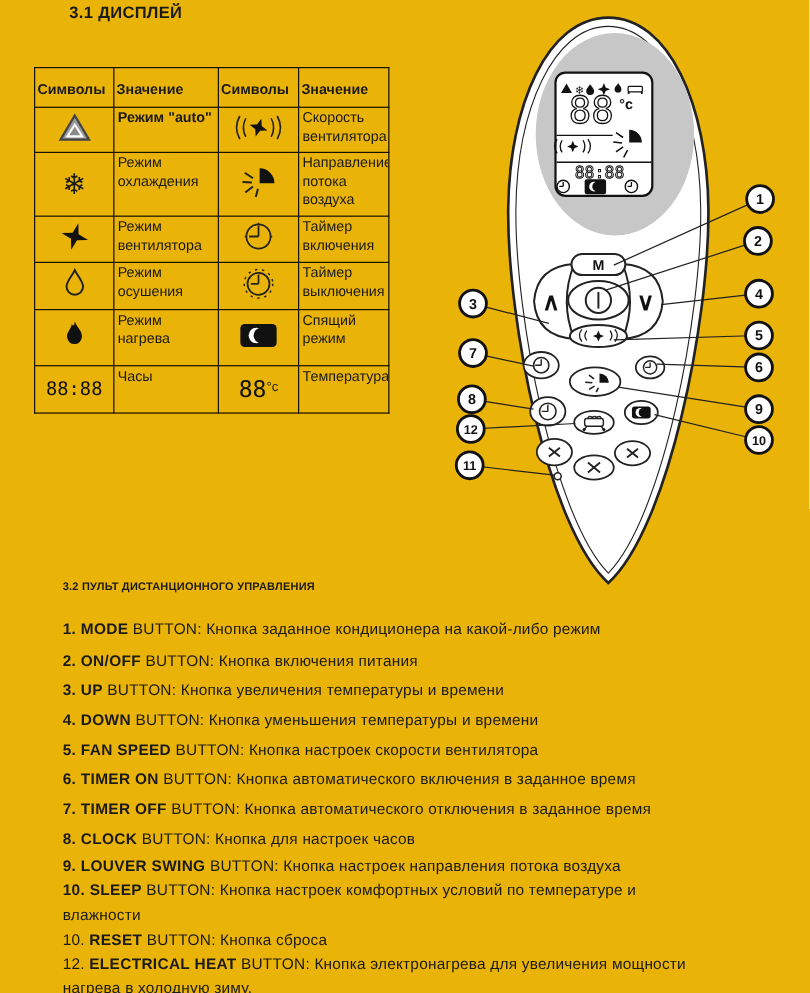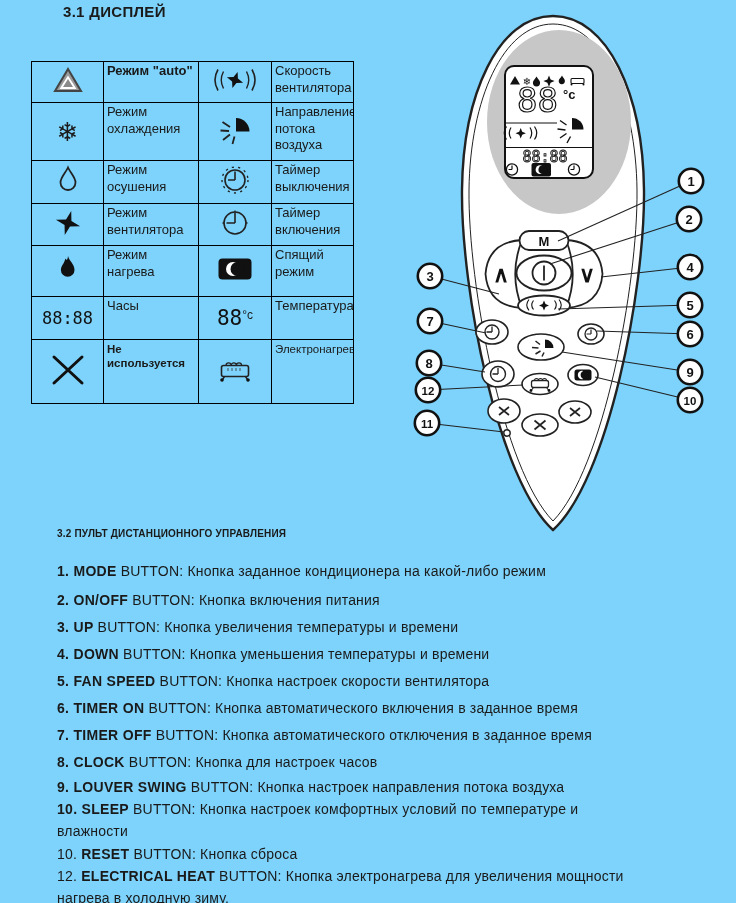--- a/index.html
+++ b/index.html
@@ -1,16 +1,16 @@
 <!DOCTYPE html>
 <html><head>
 <meta charset="utf-8">
 <style>
   html,body { margin:0; padding:0; background:#fff; }
-  .page { position:relative; width:736px; height:903px; background:#7dd3fc;
+  .page { position:relative; width:736px; height:903px; background:#eab308;
           font-family:"Liberation Sans", sans-serif; color:#1a1a1a; overflow:hidden; }
 
   .sec-title { position:absolute; margin:0; font-weight:bold; }
   #s31 { left:63px; top:3px;  font-size:15px; letter-spacing:0.3px; }
   #s32 { left:57px; top:528px; font-size:10px; letter-spacing:0.2px; }
 
   
   table.symbols { position:absolute; left:31px; top:61px; width:322px;
                   border-collapse:collapse; table-layout:fixed; }
   table.symbols th, table.symbols td { border:1px solid #000; overflow:hidden; }
@@ -45,20 +45,26 @@
   <h1 class="sec-title" id="s31">3.1 ДИСПЛЕЙ</h1>
 
   <table class="symbols">
     <colgroup>
         <col style="width:72px">
         <col style="width:95px">
         <col style="width:73px">
         <col style="width:82px">
       </colgroup>
     <tbody>
+        <tr style="height:36px">
+      <th>Символы</th>
+      <th>Значение</th>
+      <th>Символы</th>
+      <th>Значение</th>
+    </tr>
 
     <tr style="height:41px">
       <td class="icon-cell">
         <svg width="30" height="26" viewBox="0 0 30 26">
           <path d="M15 2 L28 24 L2 24 Z" fill="#9a9a9a" stroke="#444" stroke-width="2"></path>
           <path d="M15 8.5 L23.5 22 L6.5 22 Z" fill="#fff"></path>
           <path d="M15 12 L20 20 L10 20 Z" fill="#8a8a8a"></path>
         </svg>
       </td>
       <td class="label-cell bold">Режим "auto"</td>
@@ -79,54 +85,54 @@
       <td class="label-cell">Режим охлаждения</td>
       <td class="icon-cell">
         <svg width="34" height="30" viewBox="0 0 34 30">
           <path d="M18 3 a 13.5 13.5 0 0 1 13.5 13.5 L18 16.5 Z" fill="#111"></path>
           <path d="M4.5 7 L12 12 M2.5 15.5 L11 16 M5 25 L12 19.5 M14.5 29 L16.5 21.5" stroke="#222" stroke-width="1.8" fill="none"></path>
         </svg>
       </td>
       <td class="label-cell">Направление потока воздуха</td>
     </tr>
 
+    <tr style="height:42px">
+      <td class="icon-cell">
+        <svg width="30" height="28" viewBox="0 0 30 28">
+          <path d="M15 1.5 l 2.8 9.7 9.7 2.8 -9.7 2.8 -2.8 9.7 -2.8 -9.7 -9.7 -2.8 9.7 -2.8 Z" fill="#111" transform="rotate(15 15 14)"></path>
+        </svg>
+      </td>
+      <td class="label-cell">Режим вентилятора</td>
+      <td class="icon-cell">
+        <svg width="32" height="32" viewBox="0 0 32 32">
+          <circle cx="16" cy="16" r="11" stroke="#222" stroke-width="1.6" fill="none"></circle>
+          <path d="M16 16 L16 6 M16 16 L7.5 16" stroke="#222" stroke-width="1.6" fill="none"></path>
+          <path d="M16 3.5 l0 2 M3.5 16 l2 0 M28.5 16 l-2 0" stroke="#222" stroke-width="1.3" fill="none"></path>
+        </svg>
+      </td>
+      <td class="label-cell">Таймер включения</td>
+    </tr>
+
     <tr style="height:43px">
       <td class="icon-cell">
         <svg width="28" height="30" viewBox="0 0 28 30">
           <path d="M14 2.5 C 11.5 8 6.5 12.5 6.5 17.5 a 7.5 7.5 0 0 0 15 0 C 21.5 12.5 16.5 8 14 2.5 Z" stroke="#222" stroke-width="1.8" fill="none"></path>
         </svg>
       </td>
       <td class="label-cell">Режим осушения</td>
       <td class="icon-cell">
         <svg width="30" height="30" viewBox="0 0 30 30">
           <circle cx="15" cy="15" r="13" stroke="#222" stroke-width="1.3" stroke-dasharray="2.2 4.2" fill="none"></circle>
           <circle cx="15" cy="15" r="10" stroke="#222" stroke-width="1.6" fill="none"></circle>
           <path d="M15 15 L15 6.5 M15 15 L8 15" stroke="#222" stroke-width="1.6" fill="none"></path>
         </svg>
       </td>
       <td class="label-cell">Таймер выключения</td>
     </tr>
 
-    <tr style="height:42px">
-      <td class="icon-cell">
-        <svg width="30" height="28" viewBox="0 0 30 28">
-          <path d="M15 1.5 l 2.8 9.7 9.7 2.8 -9.7 2.8 -2.8 9.7 -2.8 -9.7 -9.7 -2.8 9.7 -2.8 Z" fill="#111" transform="rotate(15 15 14)"></path>
-        </svg>
-      </td>
-      <td class="label-cell">Режим вентилятора</td>
-      <td class="icon-cell">
-        <svg width="32" height="32" viewBox="0 0 32 32">
-          <circle cx="16" cy="16" r="11" stroke="#222" stroke-width="1.6" fill="none"></circle>
-          <path d="M16 16 L16 6 M16 16 L7.5 16" stroke="#222" stroke-width="1.6" fill="none"></path>
-          <path d="M16 3.5 l0 2 M3.5 16 l2 0 M28.5 16 l-2 0" stroke="#222" stroke-width="1.3" fill="none"></path>
-        </svg>
-      </td>
-      <td class="label-cell">Таймер включения</td>
-    </tr>
-
     <tr style="height:51px">
       <td class="icon-cell">
         <svg width="28" height="30" viewBox="0 0 28 30">
           <path d="M14 2 C 15.5 7.5 20.5 10 20.5 16 a 6.8 6.8 0 0 1 -13.6 0 C 6.9 11.5 10.5 9.5 11.3 4.5 C 12.6 7 13.6 6 14 2 Z" fill="#111"></path>
         </svg>
       </td>
       <td class="label-cell">Режим нагрева</td>
       <td class="icon-cell">
         <svg width="36" height="24" viewBox="0 0 36 24">
           <rect x="1.5" y="1.5" width="33" height="21" rx="4" fill="#111"></rect>
@@ -139,39 +145,20 @@
 
     <tr style="height:43px">
       <td class="icon-cell"><span class="seg seg-clock">88:88</span></td>
       <td class="label-cell">Часы</td>
       <td class="icon-cell">
         <span class="seg seg-temp">88</span><span class="seg-unit">°c</span>
       </td>
       <td class="label-cell">Температура</td>
     </tr>
 
-    <tr style="height:64px">
-      <td class="icon-cell">
-        <svg width="36" height="34" viewBox="0 0 36 34">
-          <path d="M4 4 L32 30 M32 4 L4 30" stroke="#111" stroke-width="3" stroke-linecap="round" fill="none"></path>
-        </svg>
-      </td>
-      <td class="label-cell bold small">Не используется</td>
-      <td class="icon-cell">
-        <svg width="34" height="26" viewBox="0 0 34 26">
-          <rect x="3.5" y="8.5" width="27" height="11" rx="2" stroke="#222" stroke-width="1.6" fill="none"></rect>
-          <path d="M8 8.5 a 2.6 2.6 0 0 1 5.2 0 a 2.6 2.6 0 0 1 5.2 0 a 2.6 2.6 0 0 1 5.2 0" stroke="#222" stroke-width="1.2" fill="none"></path>
-          <path d="M10 11 v3 M14 11 v3 M18 11 v3 M22 11 v3" stroke="#444" stroke-width="0.9" fill="none"></path>
-          <path d="M6.5 19.5 L4.5 22.5 M27.5 19.5 L29.5 22.5" stroke="#222" stroke-width="1.4" fill="none"></path>
-          <circle cx="4" cy="23" r="1.8" fill="#111"></circle>
-              <circle cx="30" cy="23" r="1.8" fill="#111"></circle>
-        </svg>
-      </td>
-      <td class="label-cell small">Электронагрев</td>
-    </tr>
   </tbody>
     </table>
 
   <svg class="remote-svg" width="312" height="545" viewBox="405 0 312 545">
 
     <path d="M553 16 C498 16 463 95 462 190 C461 290 498 480 553 530 C608 480 645 290 644 190 C643 95 608 16 553 16 Z" fill="#fff" stroke="#222" stroke-width="2.4"></path>
     <path d="M553 24 C503 24 470 100 469 190 C468 285 503 470 553 521 C603 470 638 285 637 190 C636 100 603 24 553 24 Z" fill="none" stroke="#222" stroke-width="1"></path>
 
     <ellipse cx="559" cy="122" rx="72" ry="92" fill="#c7c7c7"></ellipse>
     <g>

